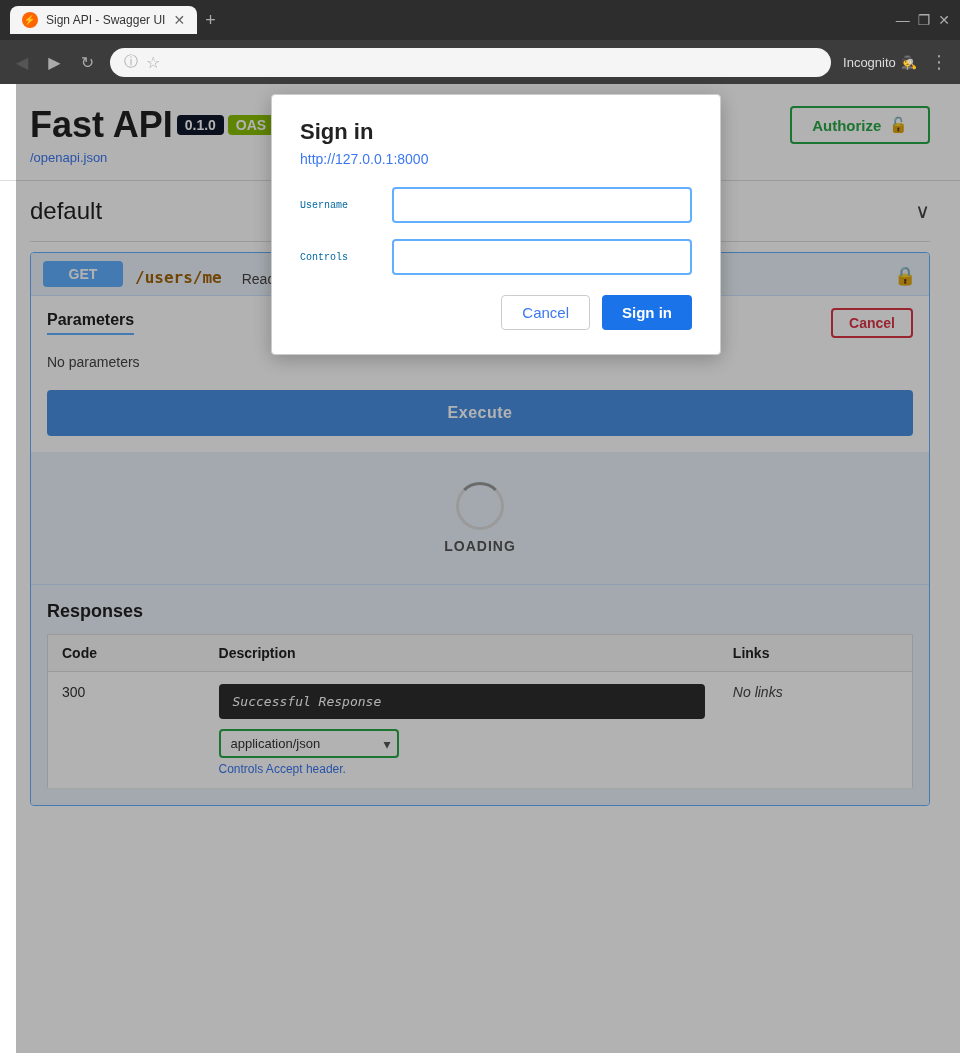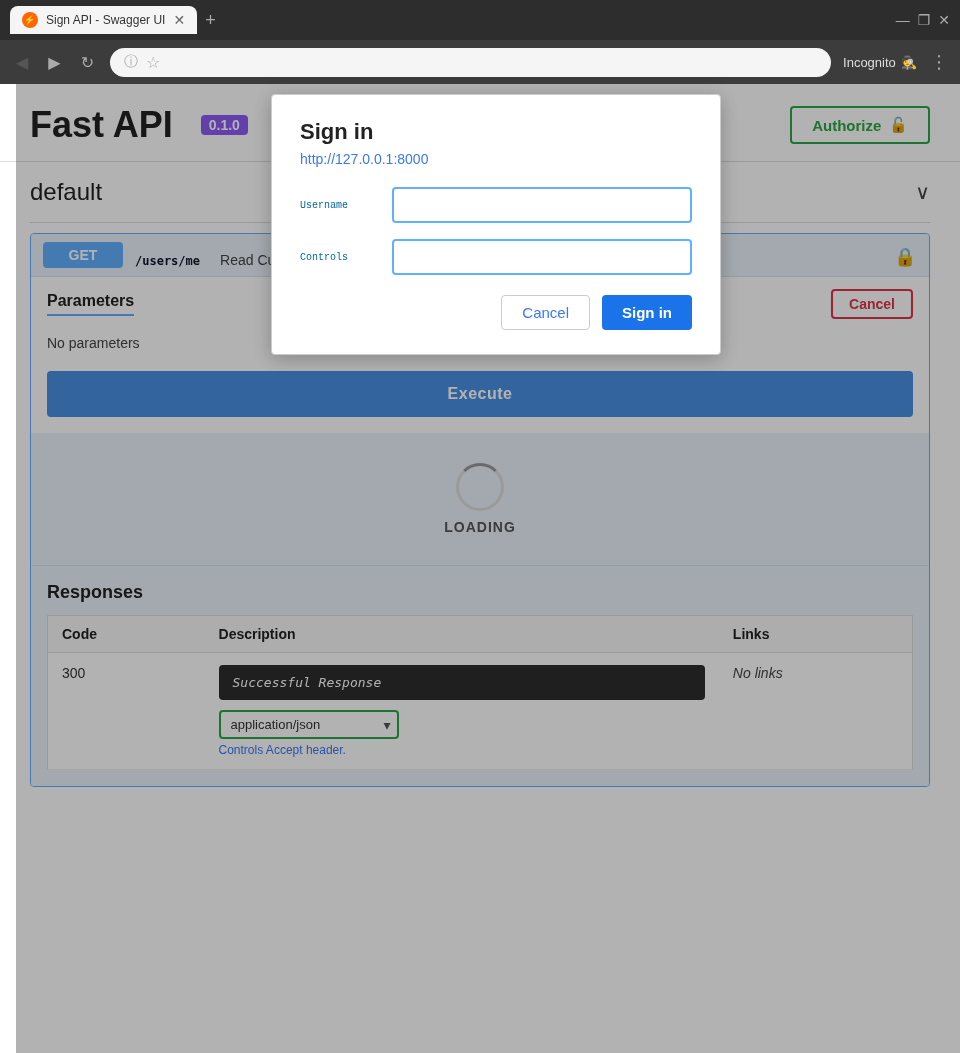--- a/index.html
+++ b/index.html
@@ -83,30 +83,30 @@
 
     
     .swagger-header {
       padding: 20px 30px 15px 30px;
       border-bottom: 1px solid #ddd;
       background: #fff;
     }
     .swagger-title-row {
       display: flex;
       align-items: center;
-      gap: 28px;
+      gap: 4px;
       flex-wrap: wrap;
     }
     .swagger-title {
       font-size: 36px;
       font-weight: bold;
       color: #222;
     }
     .badge-version {
-      background: #8b5cf6;
+      background: #0f172a;
       color: #fff;
       border-radius: 4px;
       padding: 2px 8px;
       font-size: 14px;
       font-weight: bold;
     }
     .badge-oas {
       background: #89bf04;
       color: #fff;
       border-radius: 4px;
@@ -176,22 +176,22 @@
       color: #fff;
       padding: 5px 16px;
       border-radius: 4px;
       font-size: 14px;
       font-weight: bold;
       min-width: 80px;
       text-align: center;
     }
     .endpoint-path {
       font-family: monospace;
-      font-size: 12px;
-      color: #0f172a;
+      font-size: 16px;
+      color: #a16207;
       font-weight: 600;
     }
     .endpoint-path .path-bold { font-weight: 900; }
     .endpoint-desc {
       font-size: 14px;
       color: #444;
       margin-left: 8px;
     }
     .endpoint-lock { margin-left: auto; font-size: 18px; color: #999; }
 
@@ -465,20 +465,21 @@
   <div class="swagger-header">
     <div class="swagger-title-row">
       <span class="swagger-title">Fast API</span>
       <span class="badge-version">0.1.0</span>
       <span class="badge-oas">OAS</span>
       <button class="authorize-btn">
         <span>Authorize</span>
         <span>🔓</span>
       </button>
     </div>
+    <a class="openapi-link">/openapi.json</a>
   </div>
 
   <div class="default-section">
     <div class="section-header">
       <span class="section-title">default</span>
       <span class="chevron-icon">∨</span>
     </div>
 
     <div class="endpoint-block">
       <div class="endpoint-header">

